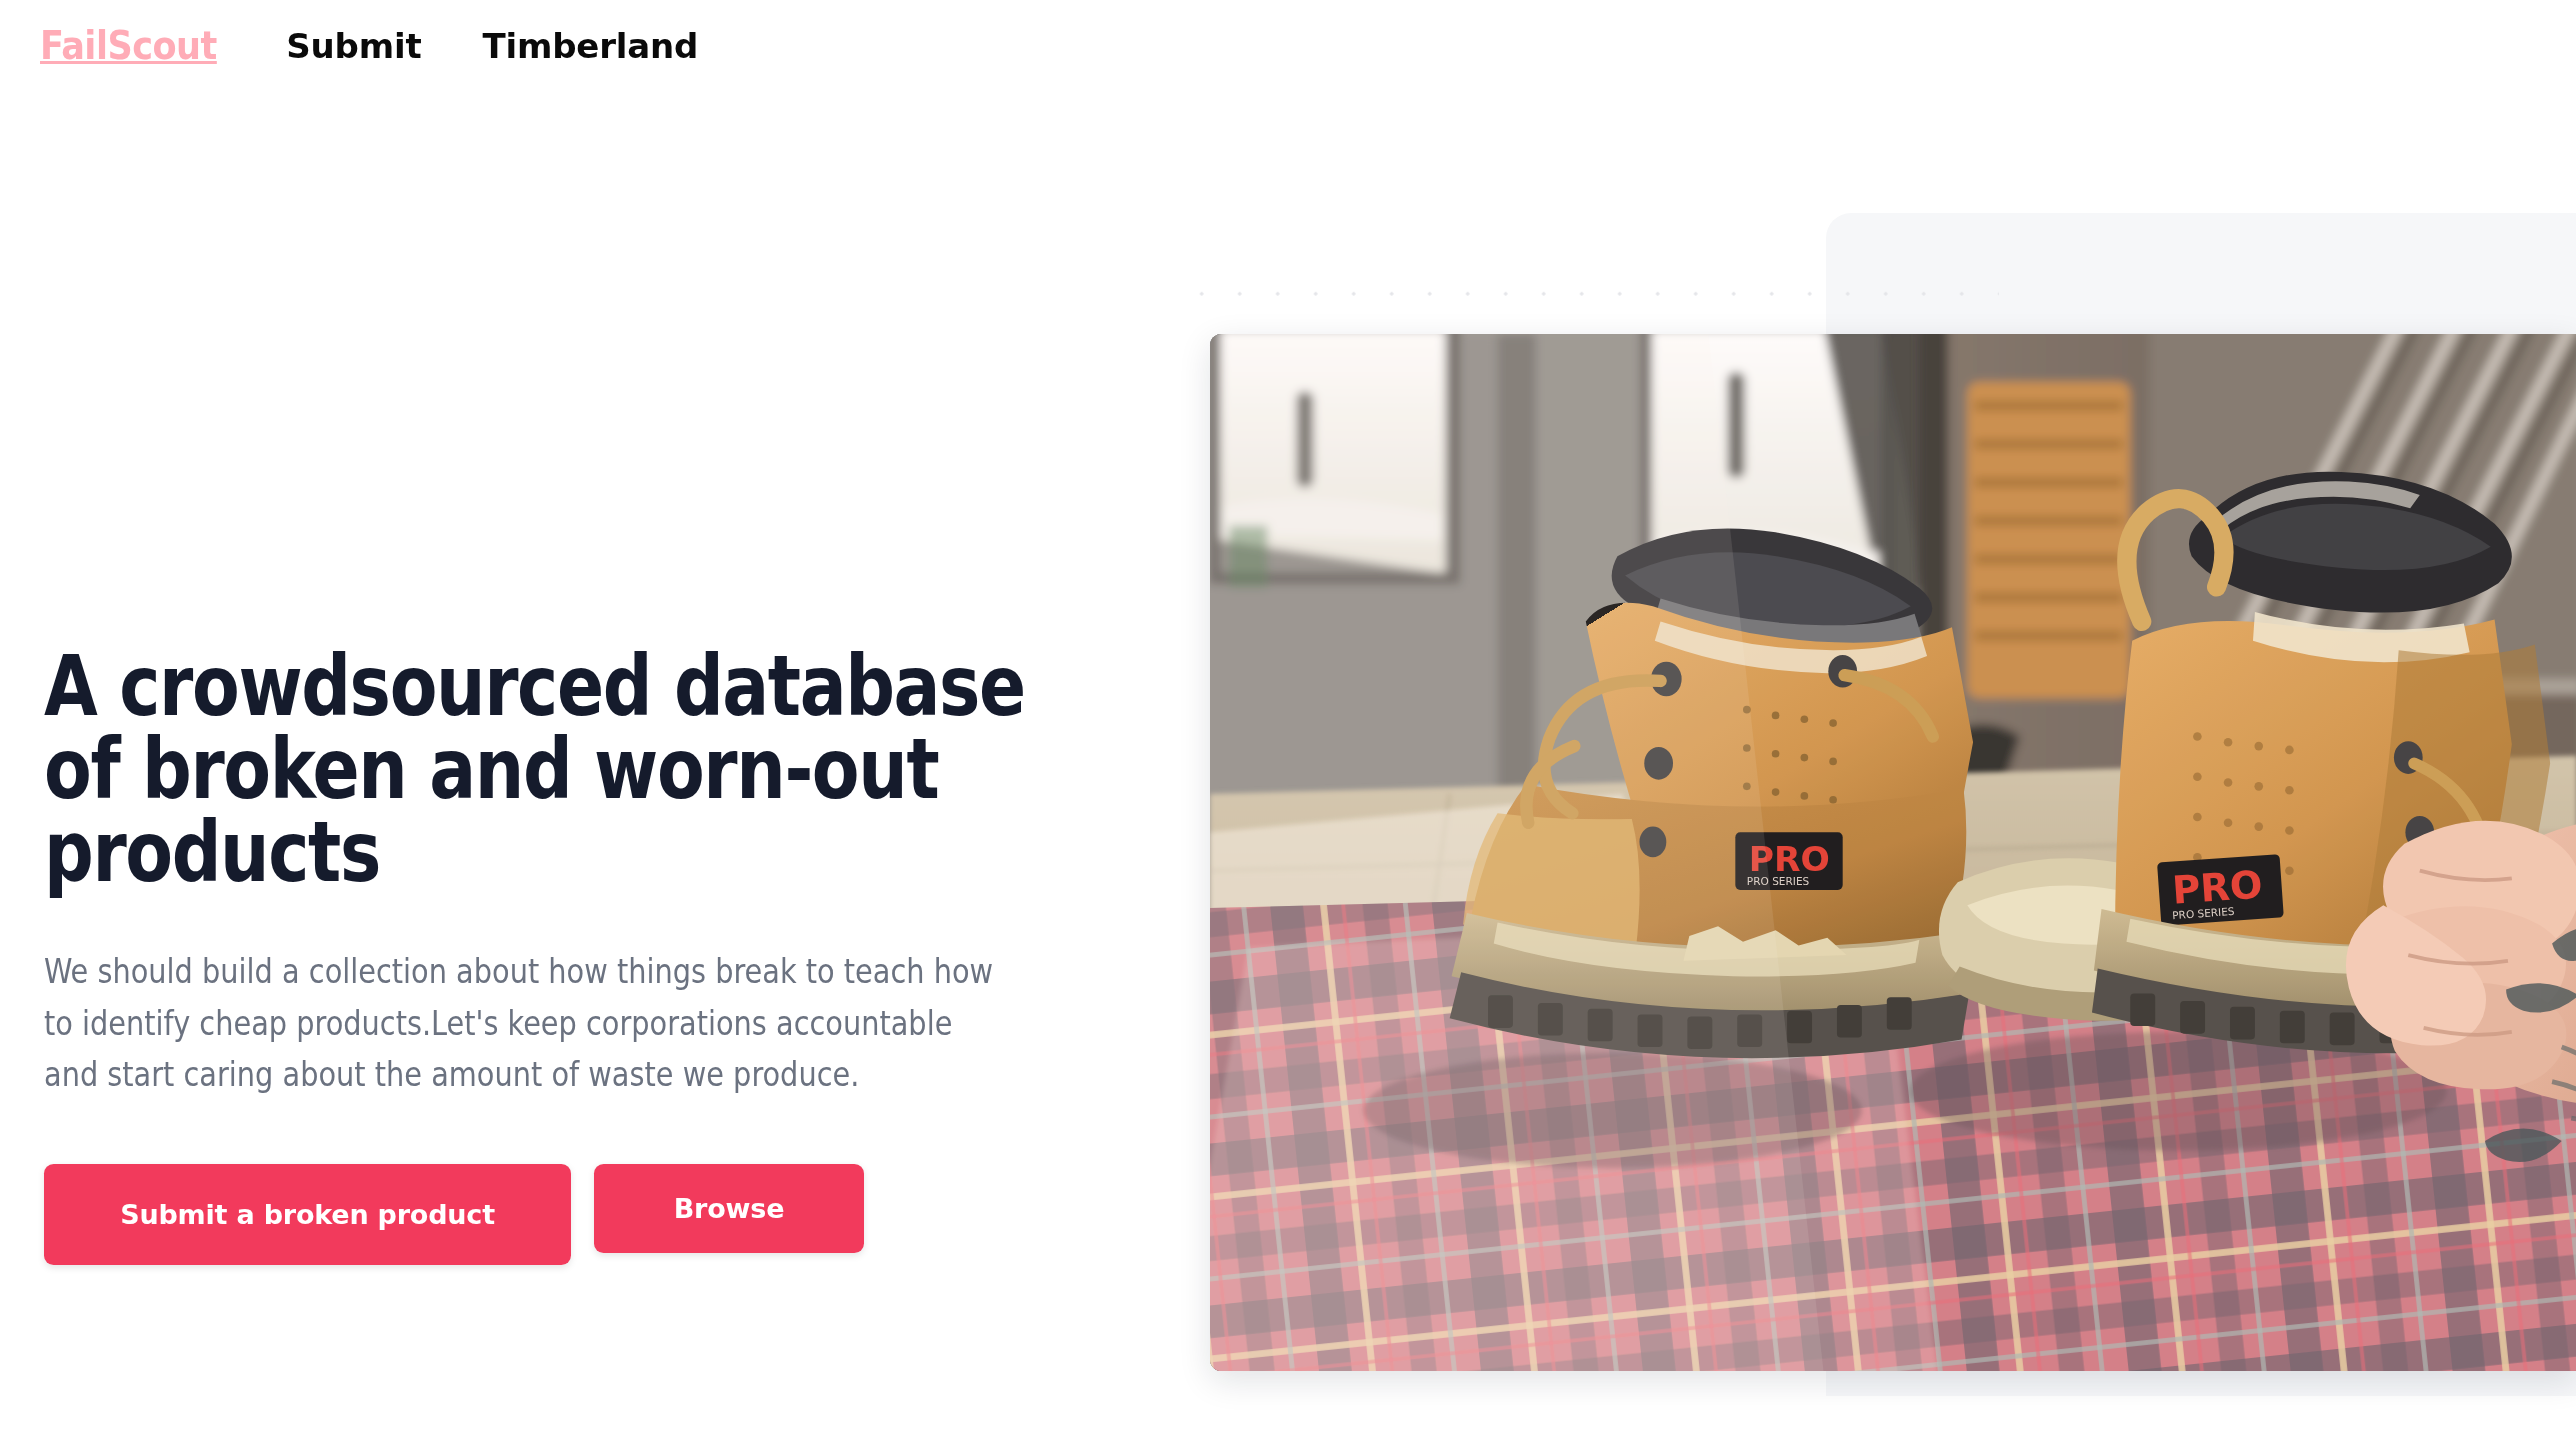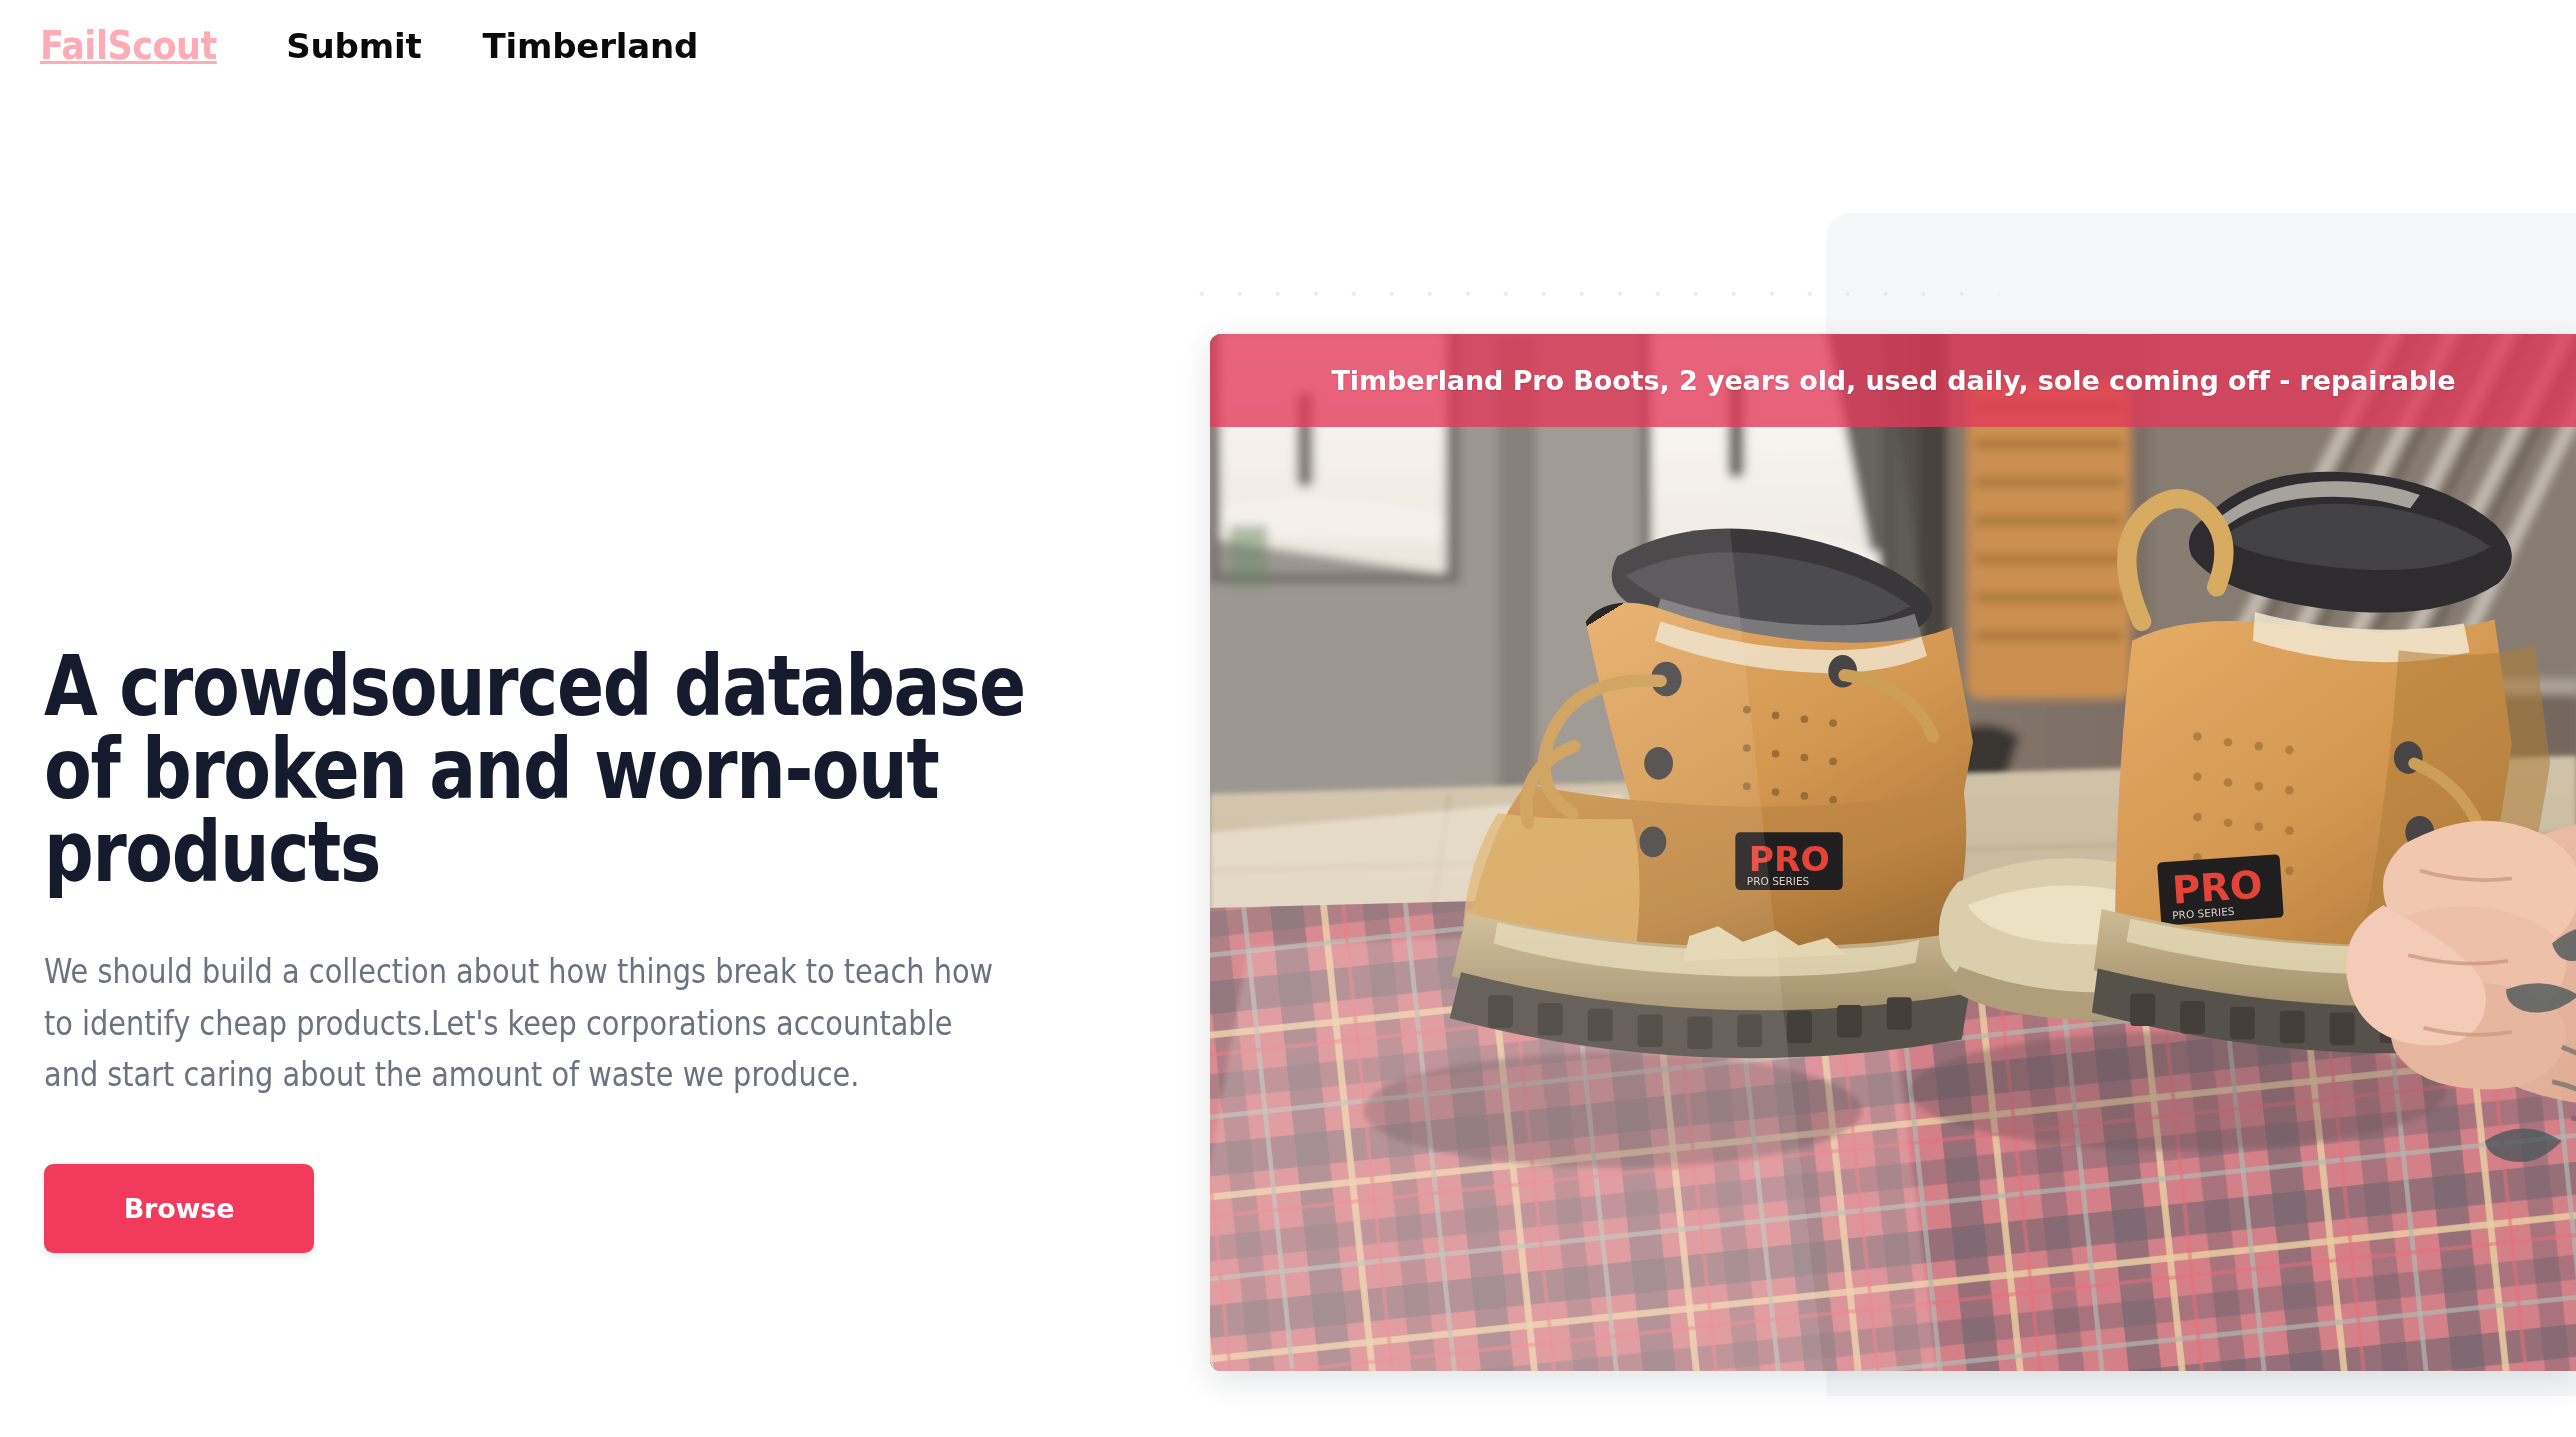--- a/index.html
+++ b/index.html
@@ -123,20 +123,21 @@
   <div class="navlinks">
     <a class="navlink" href="#">Submit</a>
     <a class="navlink" href="#">Timberland</a>
   </div>
 </nav>
 
 <section class="hero-left">
   <h1 class="headline">A crowdsourced database of broken and worn-out products</h1>
   <p class="subcopy">We should build a collection about how things break to teach how to identify cheap products.Let's keep corporations accountable and start caring about the amount of waste we produce.</p>
   <div class="cta-row">
+    <button class="btn btn-primary">Submit a broken product</button>
     <button class="btn btn-secondary">Browse</button>
   </div>
 </section>
 
 <section class="visual-zone">
 
   <div class="grey-panel"></div>
   <div class="dot-grid"></div>
 
   <figure class="photo-card">
@@ -450,19 +451,16 @@
           <path d="M1410 744 q 40 14 62 44"></path>
           <path d="M1400 780 q 46 10 70 40"></path>
           <path d="M1420 818 q 36 6 54 32"></path>
         </g>
       </g>
 
       <rect width="1426" height="1082" fill="#ffd9c7" opacity="0.07"></rect>
       <path d="M0 0 L520 0 L640 1082 L0 1082 Z" fill="#fff4e8" opacity="0.10"></path>
     </svg>
 
-    <div class="caption-banner">
-      <span class="caption-text">Timberland Pro Boots, 2 years old, used daily, sole coming off - repairable</span>
-    </div>
   </figure>
 
 </section>
 
 
 </body></html>

